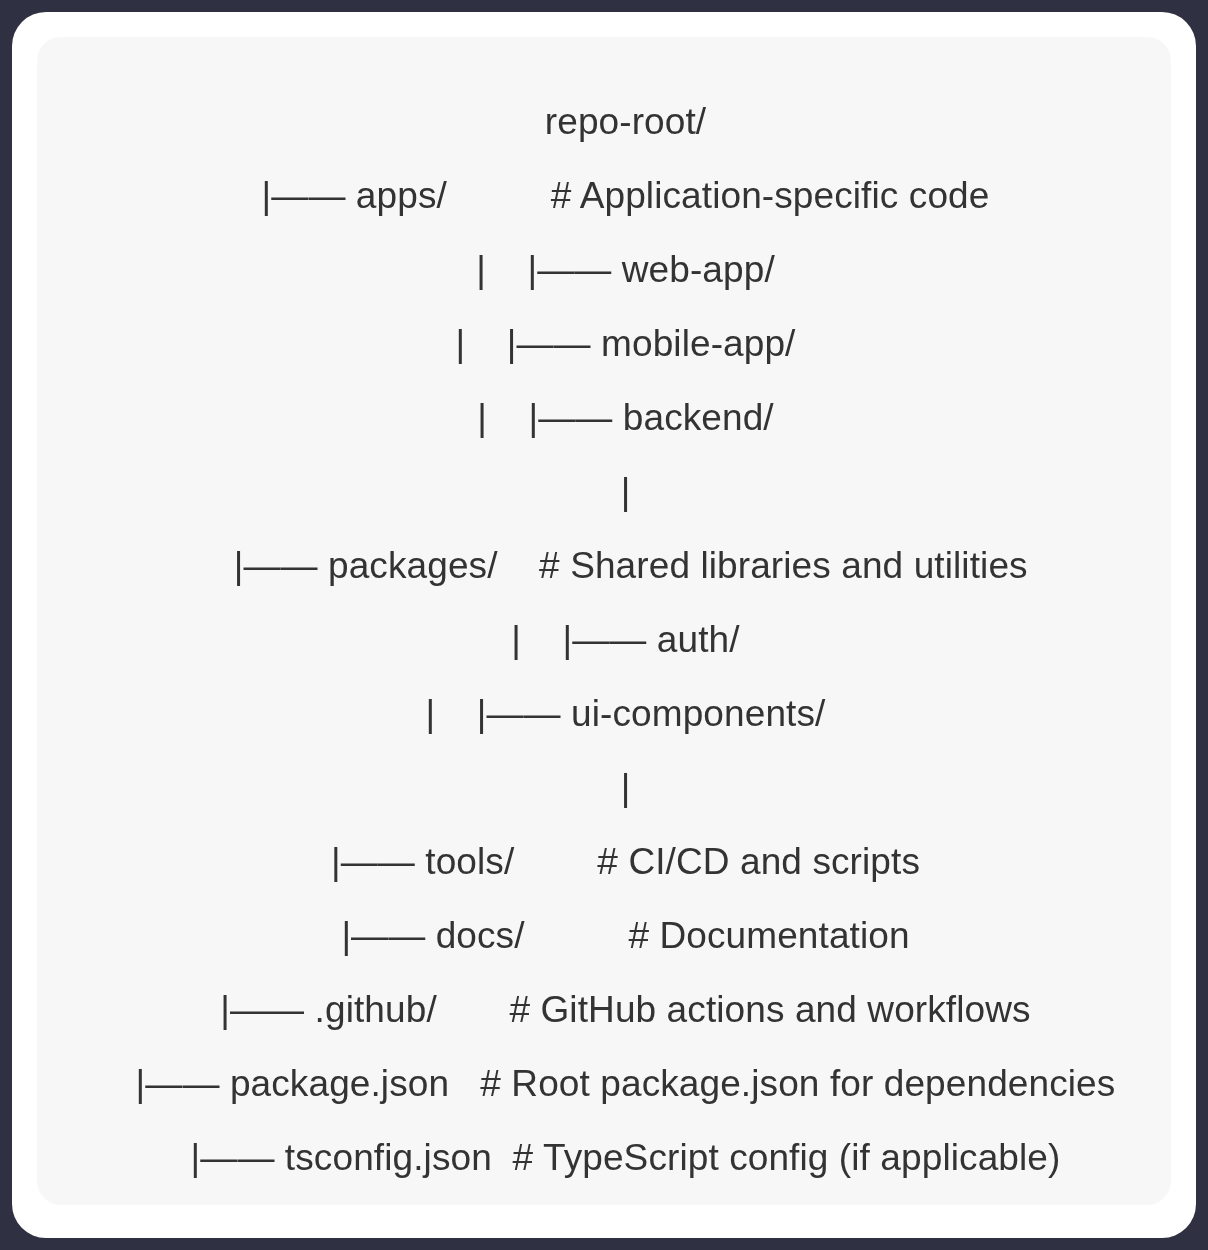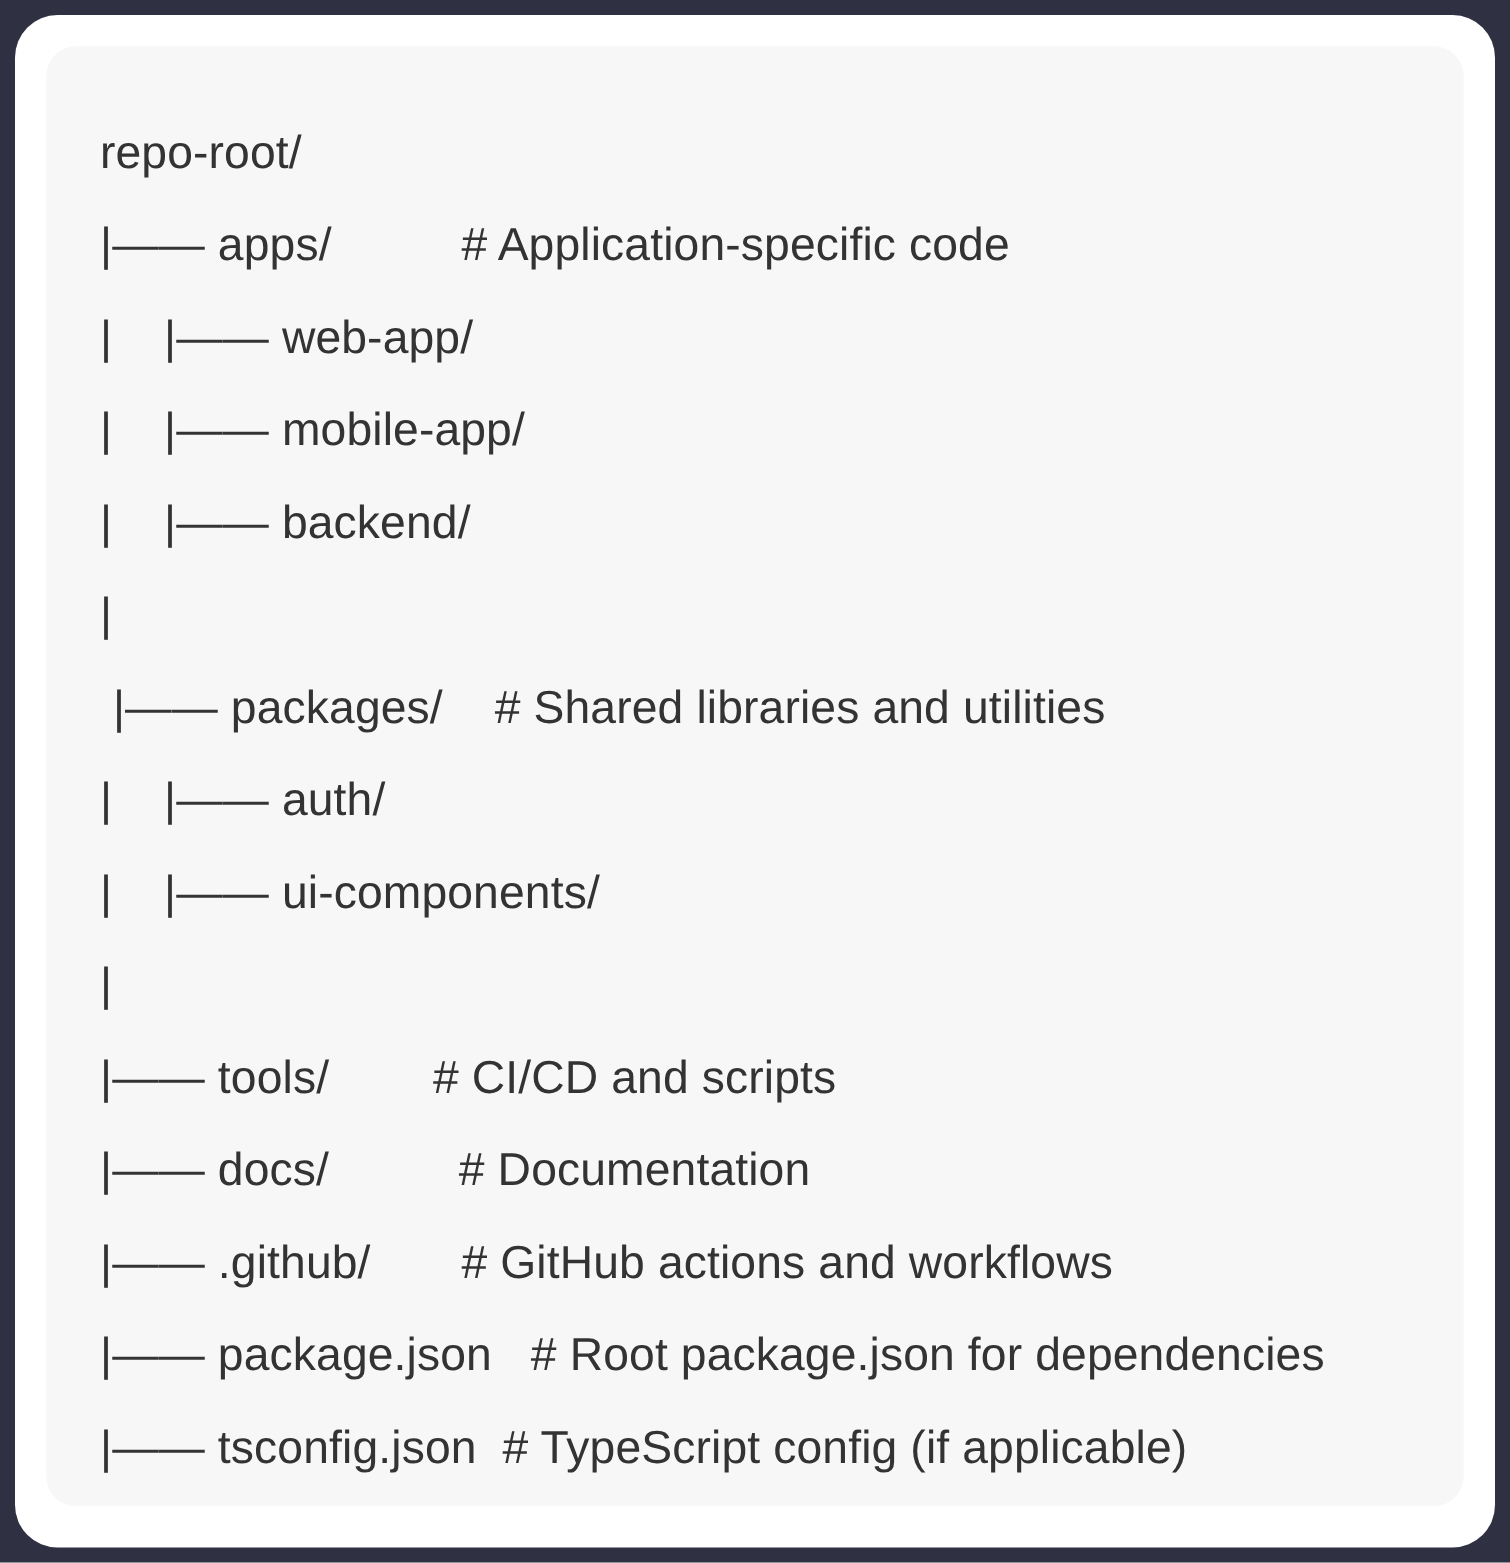--- a/index.html
+++ b/index.html
@@ -1,16 +1,16 @@
 <!DOCTYPE html>
 <html><head>
 <meta charset="utf-8">
 <title>Repository Structure Tree</title>
 <style>
-  * { box-sizing: border-box; }
+  * { box-sizing: border-box; text-align: center; }
   html, body {
     margin: 0;
     padding: 0;
   }
   body {
     width: 1208px;
     height: 1250px;
     background: #2f3042;
     font-family: "Liberation Sans", sans-serif;
     overflow: hidden;

